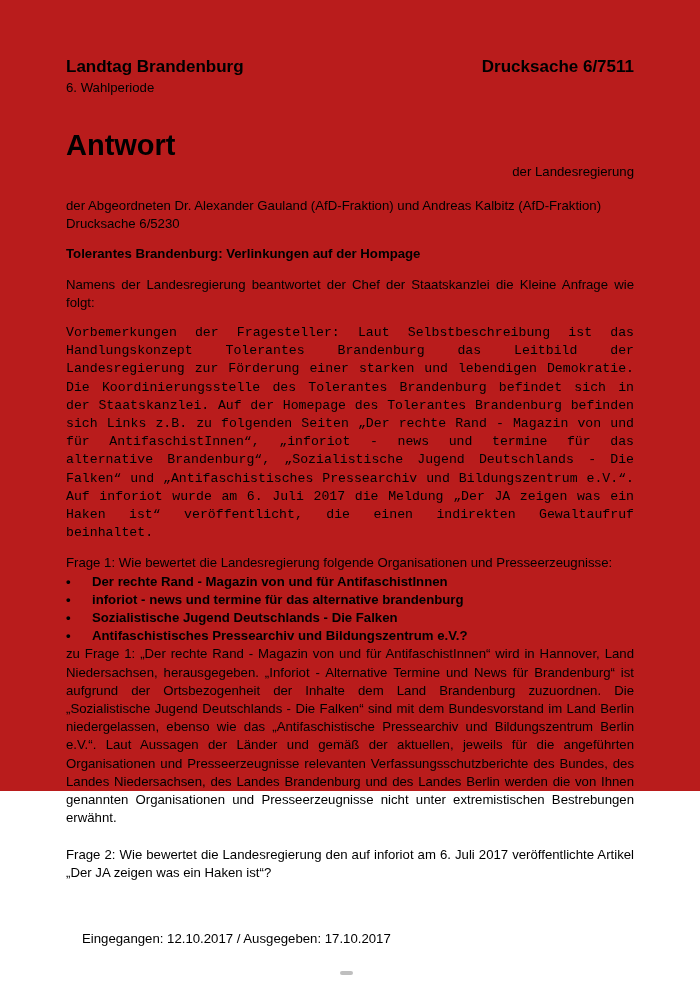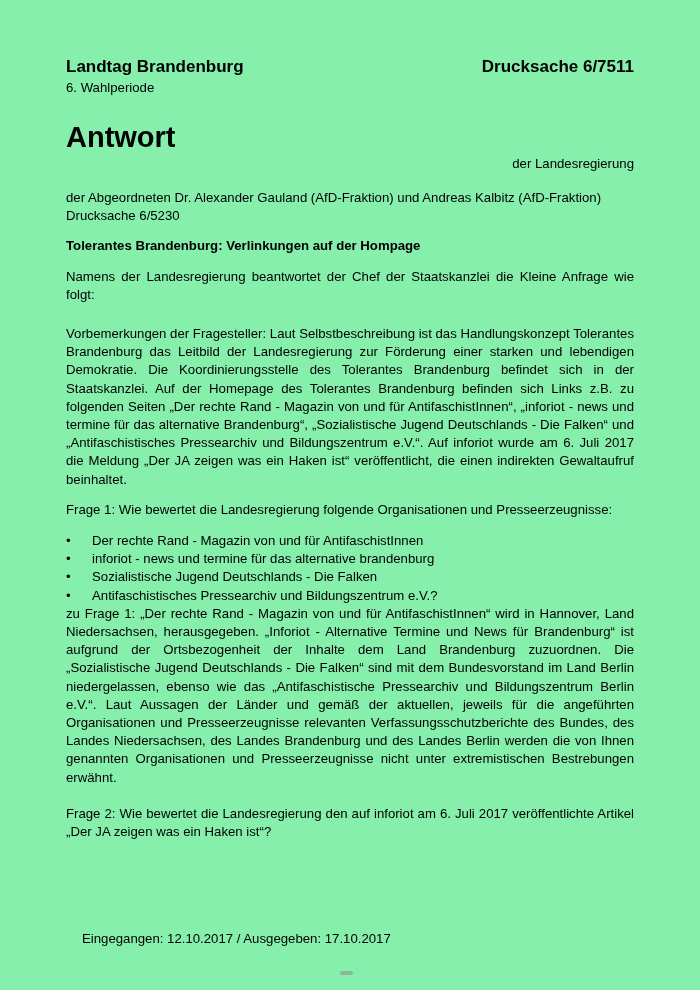--- a/index.html
+++ b/index.html
@@ -11,43 +11,43 @@
     width: 700px;
     height: 990px;
     position: relative;
     overflow: hidden;
     color: #000000;
     font-family: "Liberation Sans", sans-serif;
   }
   .page {
     box-sizing: border-box;
     width: 700px;
-    height: 990px;
+    height: 791px;
     padding: 57px 66px 0 66px;
     position: relative;
-    background: #86efac;
+    background: #b91c1c;
   }
   .doc-header {
     display: flex;
     justify-content: space-between;
     align-items: baseline;
     font-size: 17px;
     font-weight: bold;
     line-height: 20px;
   }
   .wahlperiode {
     font-size: 13.2px;
     line-height: 18px;
     margin-top: 2px;
   }
   .doc-title {
     font-size: 29px;
     font-weight: bold;
     line-height: 33px;
-    margin-top: 24px;
+    margin-top: 32px;
   }
   .doc-subtitle {
     font-size: 13.2px;
     line-height: 18px;
     margin-top: 1px;
     text-align: right;
   }
   .para {
     font-size: 13.2px;
     line-height: 18.2px;
@@ -56,23 +56,23 @@
   }
   .ref-block { margin-top: 16px; }
   .subject {
     margin-top: 12px;
     font-weight: bold;
   }
   .intro {
     margin-top: 12px;
     text-underline-offset: 2px;
   }
-  .vorbemerkungen { margin-top: 21px; }
+  .vorbemerkungen { margin-top: 12px; font-family: Liberation Mono, monospace; }
   .frage1-intro { margin-top: 12px; }
-  .bullet-list { margin-top: 13px; }
+  .bullet-list { margin-top: 0; font-weight: bold; }
   .bullet-row {
     display: flex;
     font-size: 13.2px;
     line-height: 18.2px;
   }
   .bullet {
     width: 26px;
     flex: 0 0 26px;
   }
   .bullet::before { content: "\2022"; }

